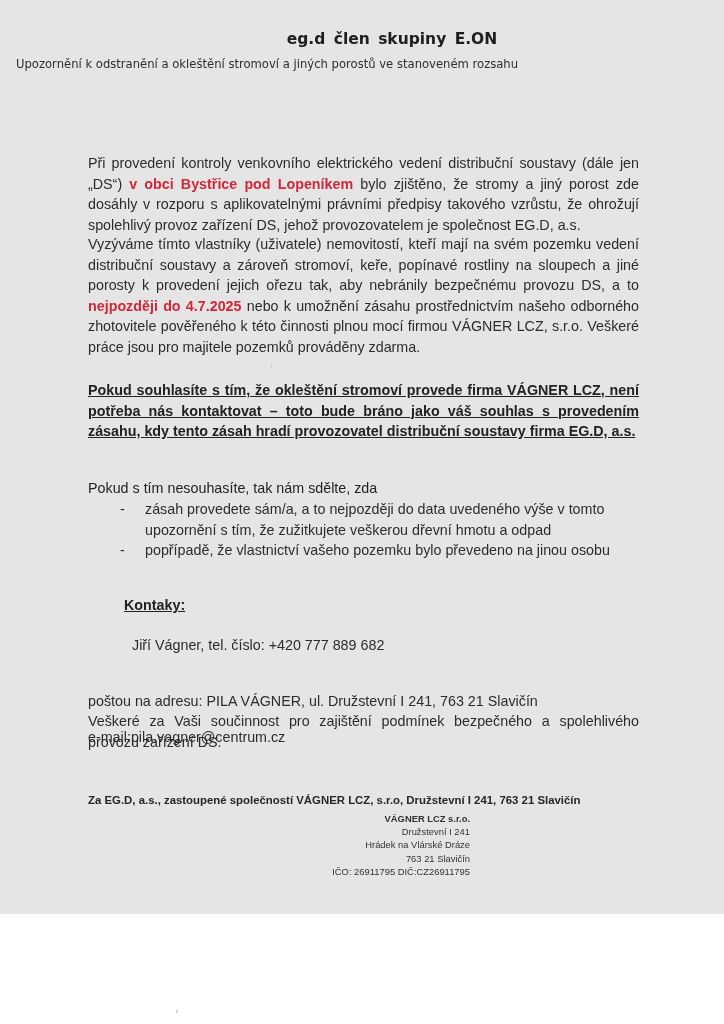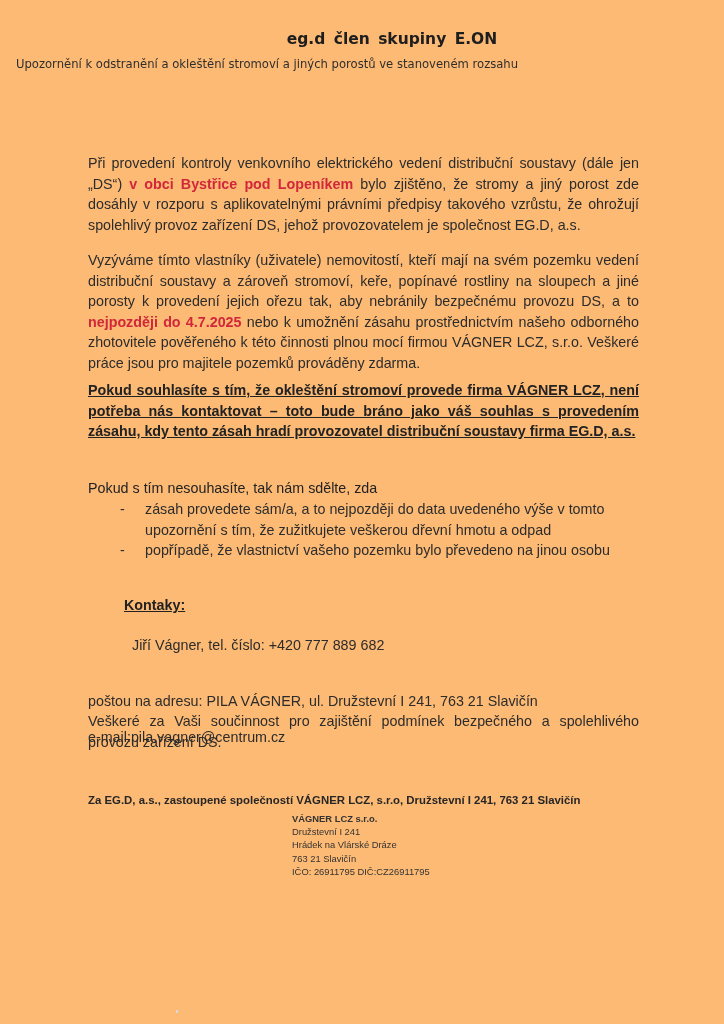--- a/index.html
+++ b/index.html
@@ -1,42 +1,42 @@
 <!DOCTYPE html>
 <html><head>
 <meta charset="utf-8">
 <style>
   html, body { margin: 0; padding: 0; background: #ffffff; }
   body { width: 724px; height: 1024px; position: relative; overflow: hidden; color: #2a2a2a; }
-  .page { position: absolute; left: 0; top: 0; width: 724px; height: 1024px; background: #fdba74; }
+  .page { position: absolute; left: 0; top: 0; width: 724px; height: 914px; background: #e5e5e5; }
   .hdr-title { position: absolute; left: 0; width: 724px; top: 30px; text-align: center;
     font-family: "DejaVu Sans", sans-serif; font-weight: bold; font-size: 15.5px; color: #1e1e1e; padding-left: 60px; box-sizing: border-box; word-spacing: 3px; }
   .hdr-sub { position: absolute; left: 0; width: 724px; top: 57px; text-align: left;
     font-family: "DejaVu Sans", sans-serif; font-size: 11.6px; color: #2e2e2e; padding-left: 16px; box-sizing: border-box; }
   .body-text { position: absolute; left: 88px; width: 551px; font-family: "Liberation Sans", sans-serif;
     font-size: 14.3px; line-height: 20.5px; text-align: justify; color: #2c2c2c; }
   .red { color: #d0283a; font-weight: bold; }
   .bold-u { font-weight: bold; text-decoration: underline; color: #222; }
   .bold { font-weight: normal; color: #222; }
   .p1 { top: 153px; }
-  .p2 { top: 250px; }
+  .p2 { top: 234px; }
   .p3 { top: 380px; }
   .p4 { top: 478px; }
   .list { position: absolute; left: 88px; width: 551px; top: 499px; font-family: "Liberation Sans", sans-serif;
     font-size: 14.3px; line-height: 20.5px; color: #2c2c2c; margin: 0; padding: 0; list-style: none; }
   .list li { position: relative; padding-left: 57px; }
   .list li .dash { position: absolute; left: 32px; top: 0; }
   .kontakty { position: absolute; left: 88px; top: 597px; font-family: "Liberation Sans", sans-serif; font-size: 14.3px; font-weight: bold; text-decoration: underline; color: #222; margin-left: 36px; }
   .line { position: absolute; left: 88px; width: 551px; font-family: "Liberation Sans", sans-serif; font-size: 14.3px; line-height: 20.5px; color: #2c2c2c; text-align: justify; }
   .phone { top: 635px; margin-left: 44px; }
   .email { top: 698px; margin-top: 29px; }
   .post { top: 691px; }
   .thanks { top: 711px; }
   .za { position: absolute; left: 88px; top: 794px; font-family: "Liberation Sans", sans-serif; font-size: 11.4px; font-weight: bold; color: #262626; }
-  .stamp { position: absolute; left: 292px; width: 190px; top: 812px; text-align: left;
+  .stamp { position: absolute; left: 280px; width: 190px; top: 812px; text-align: right;
     font-family: "Liberation Sans", sans-serif; font-size: 9.4px; line-height: 13.2px; color: #333; }
   .stamp .name { font-weight: bold; }
   .mark { position: absolute; background: #d8d8d8; }
 </style>
 </head>
 <body>
 
 <div class="page">
 
   <div class="hdr-title">eg.d  člen   skupiny E.ON</div>

